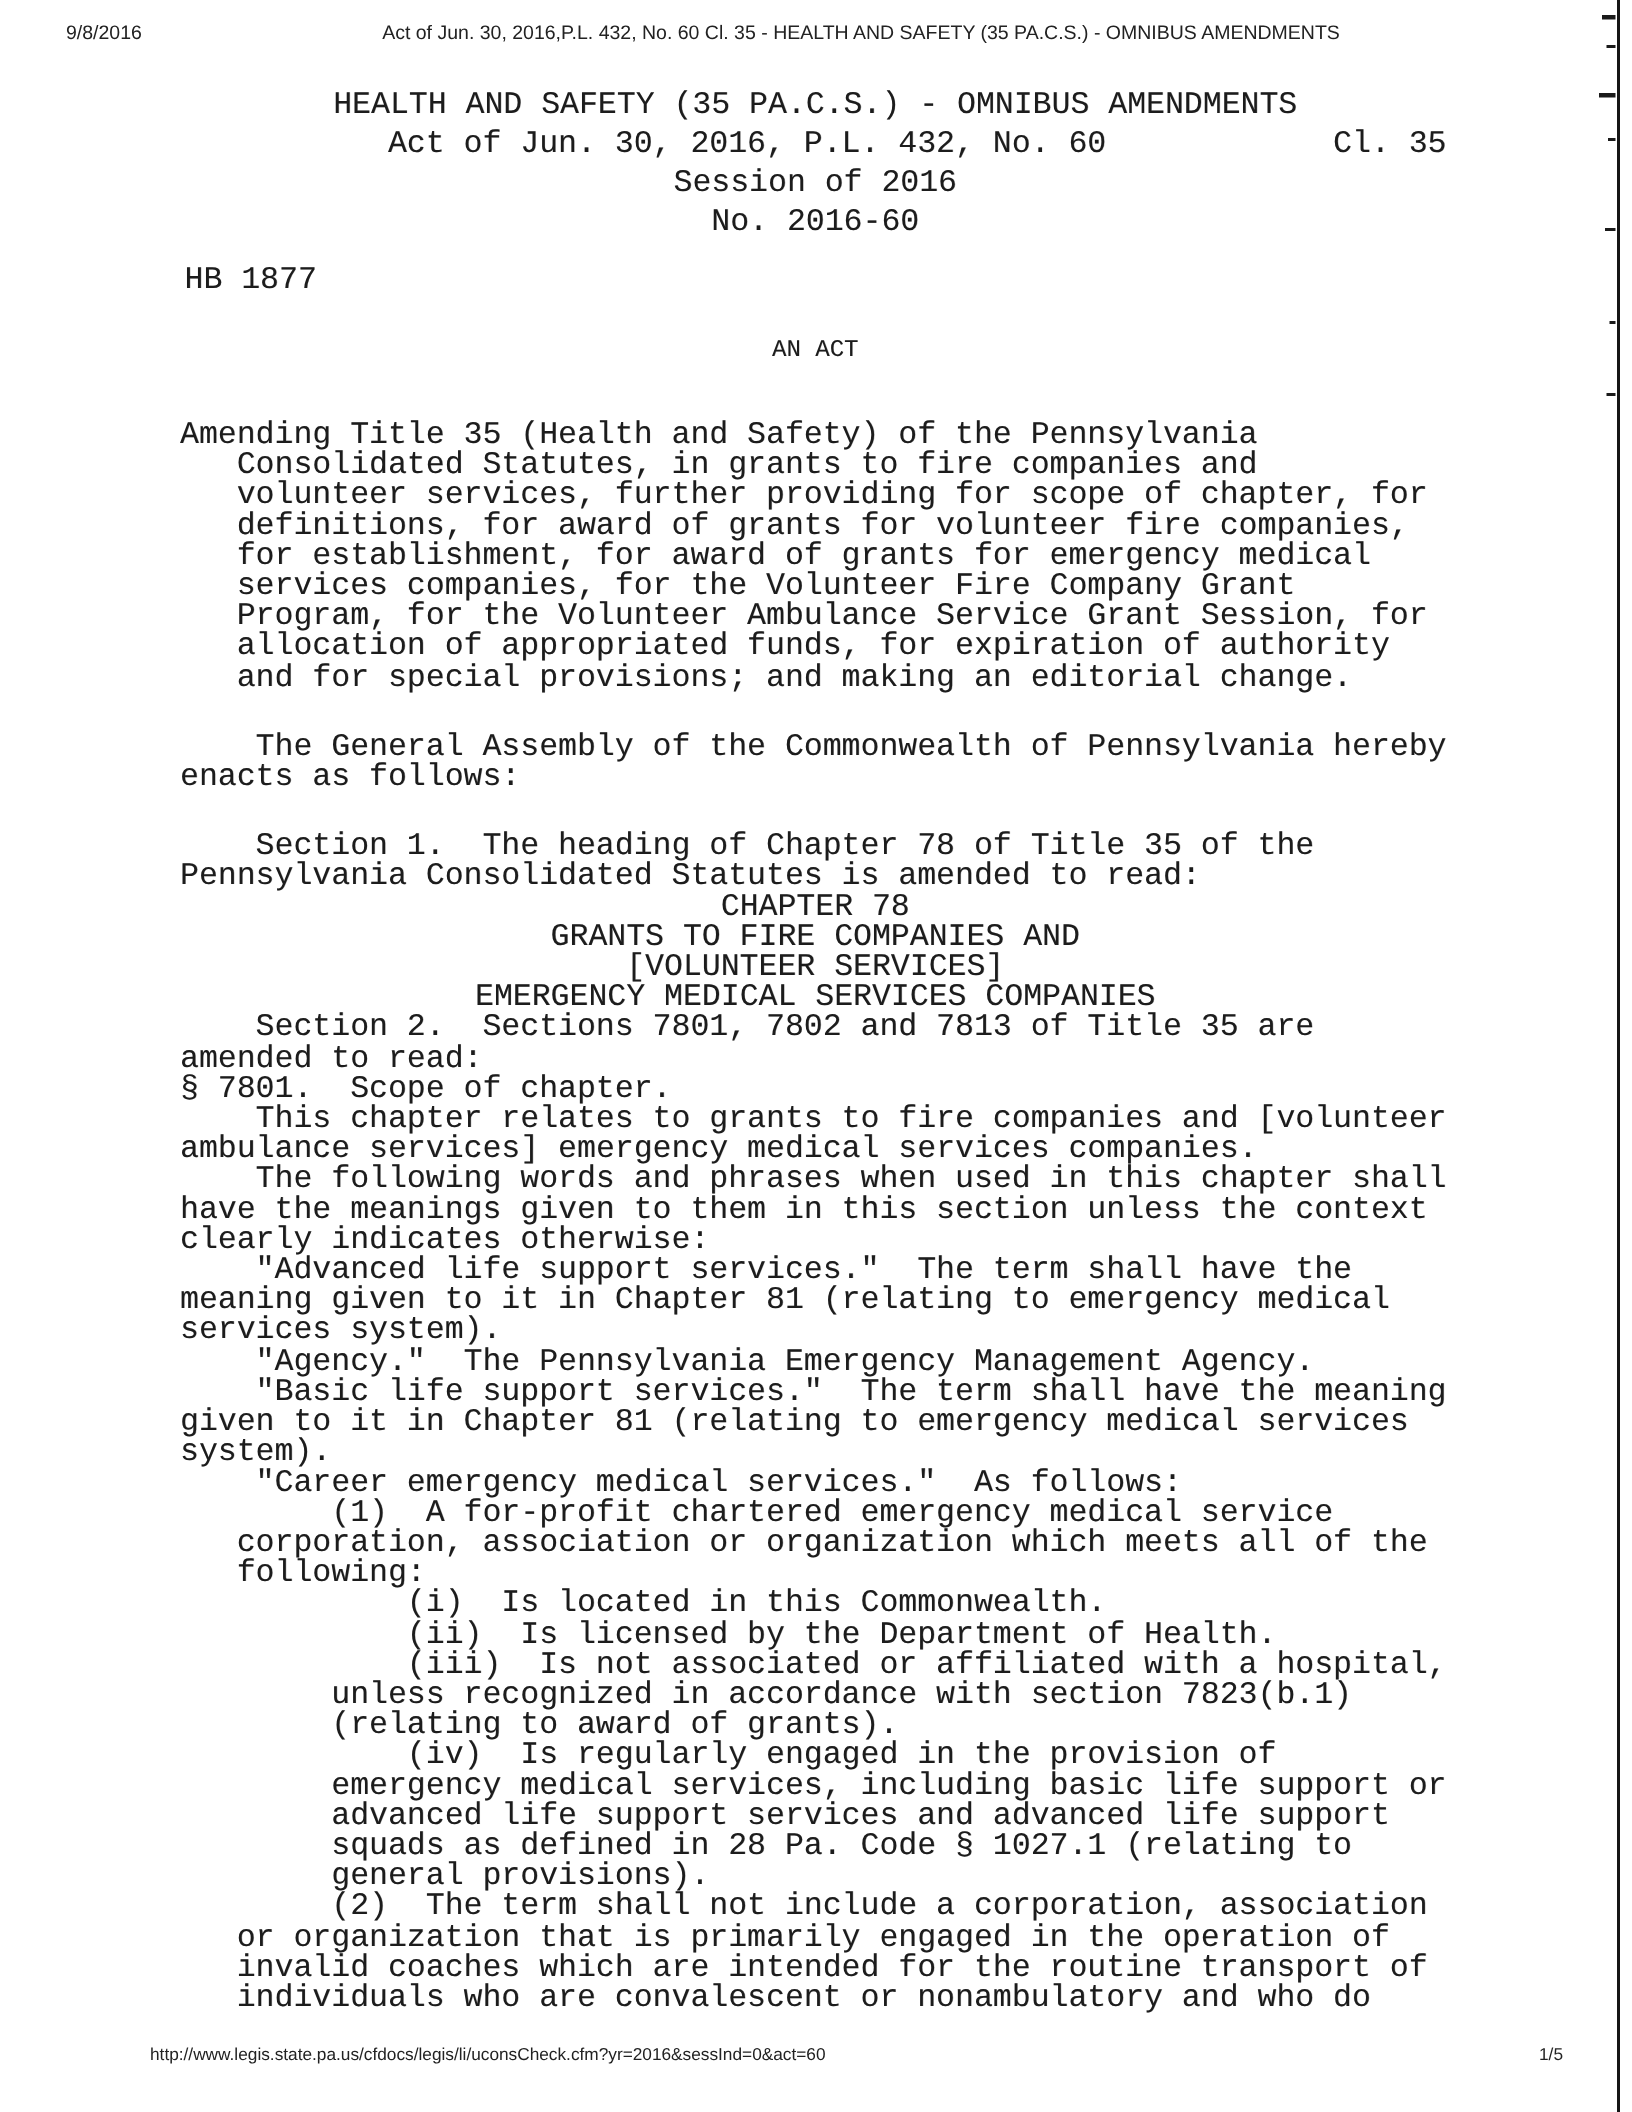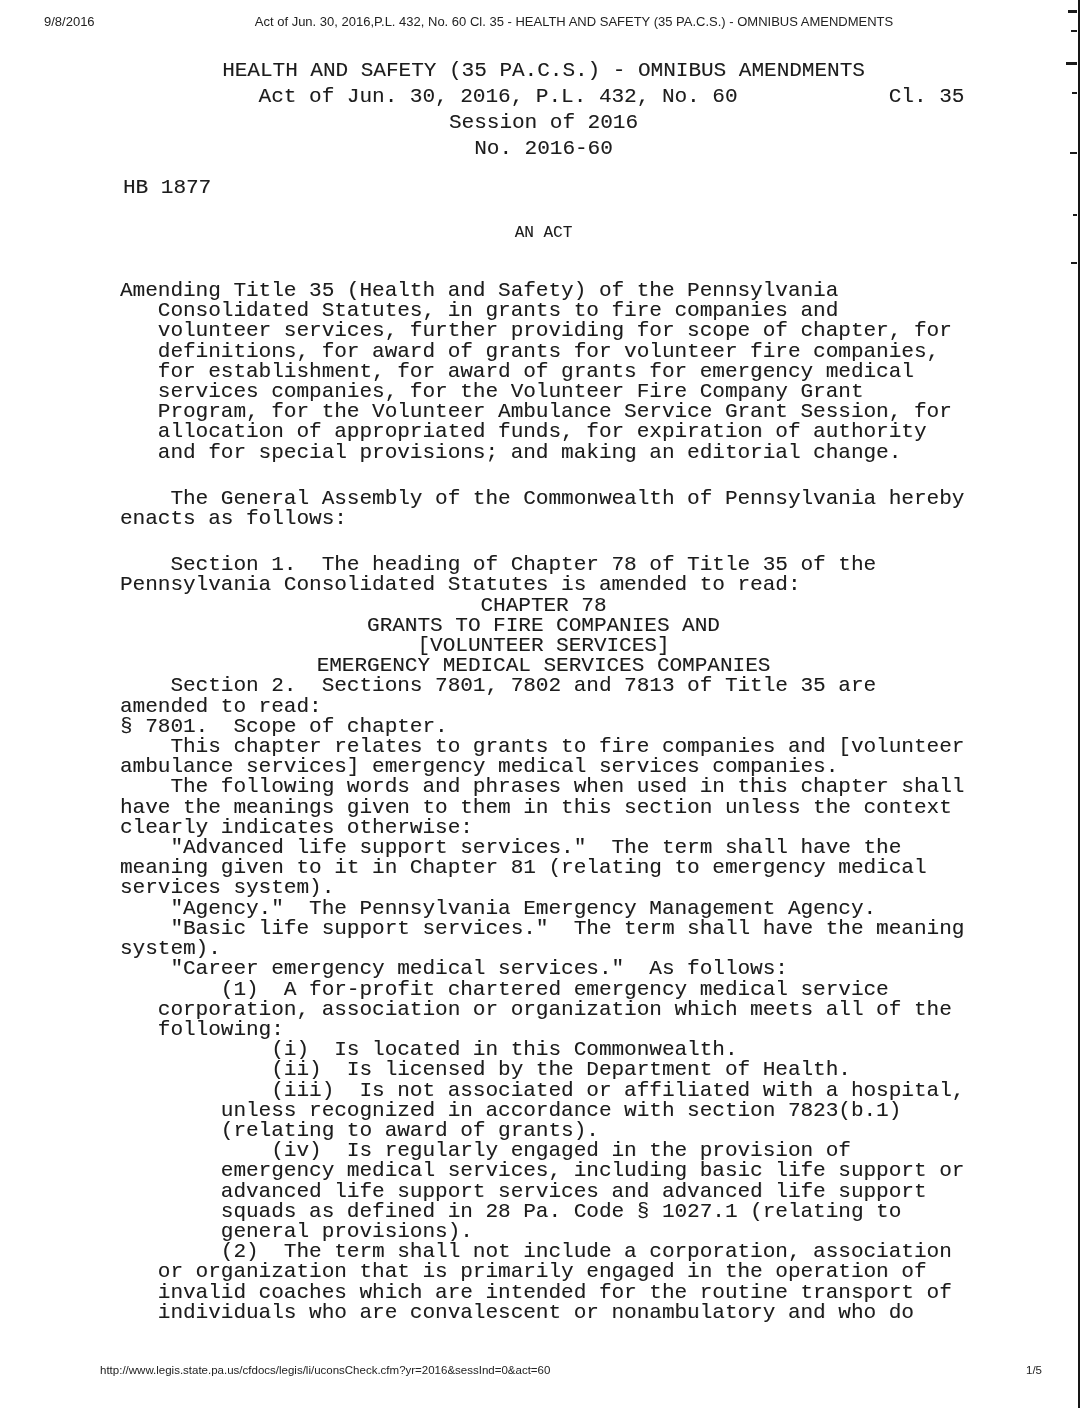--- a/index.html
+++ b/index.html
@@ -77,20 +77,21 @@
       <div class="line">    This chapter relates to grants to fire companies and [volunteer</div>
       <div class="line"><span>ambulance services] </span><span class="b">emergency medical services companies.</span></div>
       <div class="line">    The following words and phrases when used in this chapter shall</div>
       <div class="line">have the meanings given to them in this section unless the context</div>
       <div class="line">clearly indicates otherwise:</div>
       <div class="line">    "Advanced life support services."  The term shall have the</div>
       <div class="line">meaning given to it in Chapter 81 (relating to emergency medical</div>
       <div class="line">services system).</div>
       <div class="line">    "Agency."  The Pennsylvania Emergency Management Agency.</div>
       <div class="line">    "Basic life support services."  The term shall have the meaning</div>
+      <div class="line">given to it in Chapter 81 (relating to emergency medical services</div>
       <div class="line">system).</div>
       <div class="line b">    "Career emergency medical services."  As follows:</div>
       <div class="line b">        (1)  A for-profit chartered emergency medical service</div>
       <div class="line b">   corporation, association or organization which meets all of the</div>
       <div class="line b">   following:</div>
       <div class="line b">            (i)  Is located in this Commonwealth.</div>
       <div class="line b">            (ii)  Is licensed by the Department of Health.</div>
       <div class="line b">            (iii)  Is not associated or affiliated with a hospital,</div>
       <div class="line b">        unless recognized in accordance with section 7823(b.1)</div>
       <div class="line b">        (relating to award of grants).</div>

